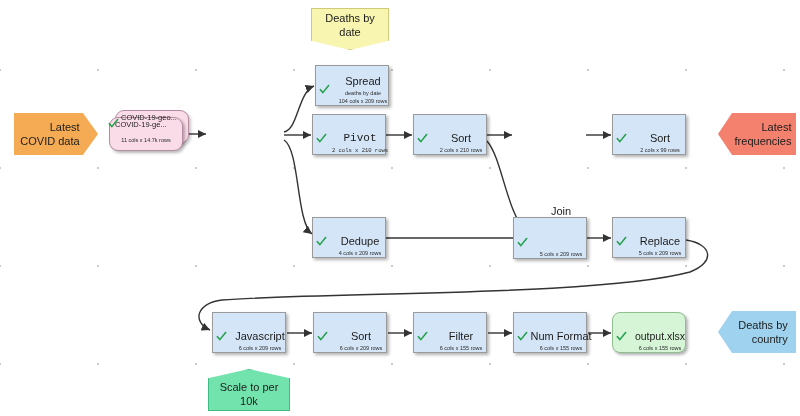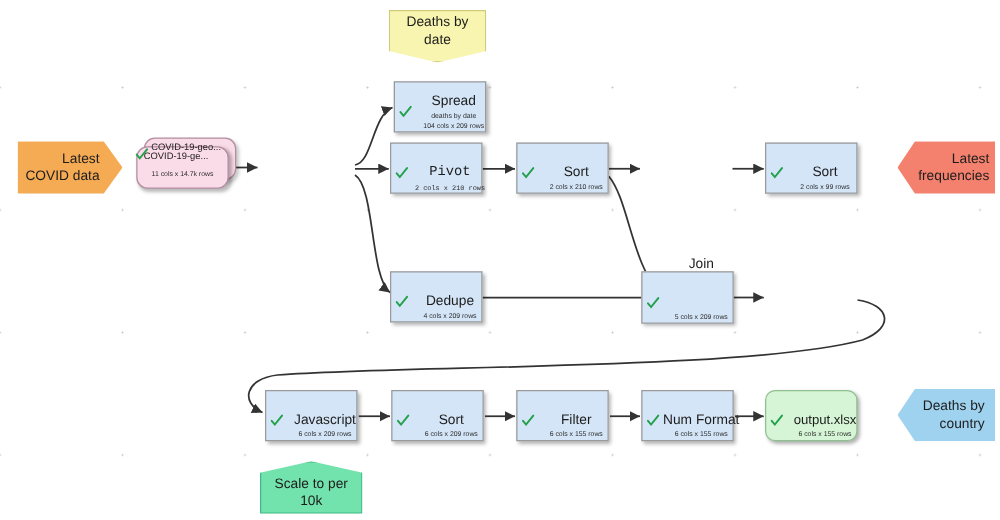--- a/index.html
+++ b/index.html
@@ -317,20 +317,27 @@
   </div>
 
   <div class="node" style="left:513px; top:217px; width:74px; height:42px;gap:31px;">
     <div class="title">Join</div>
     <div class="sub">5 cols x 209 rows</div>
     <svg class="check" viewBox="0 0 12 12">
       <path d="M1.5,6.2 L4.2,9.4 L10.5,1.6" fill="none" stroke="#22a04a" stroke-width="1.7" stroke-linecap="round"></path>
     </svg>
   </div>
 
+  <div class="node" style="left:612px; top:217px; width:74px; height:41px;">
+    <div class="title">Replace</div>
+    <div class="sub">5 cols x 209 rows</div>
+    <svg class="check" viewBox="0 0 12 12">
+      <path d="M1.5,6.2 L4.2,9.4 L10.5,1.6" fill="none" stroke="#22a04a" stroke-width="1.7" stroke-linecap="round"></path>
+    </svg>
+  </div>
 
   <div class="node" style="left:212px; top:312px; width:74px; height:41px;">
     <div class="title">Javascript</div>
     <div class="sub">6 cols x 209 rows</div>
     <svg class="check" viewBox="0 0 12 12">
       <path d="M1.5,6.2 L4.2,9.4 L10.5,1.6" fill="none" stroke="#22a04a" stroke-width="1.7" stroke-linecap="round"></path>
     </svg>
   </div>
 
   <div class="node" style="left:313px; top:312px; width:74px; height:41px;">

